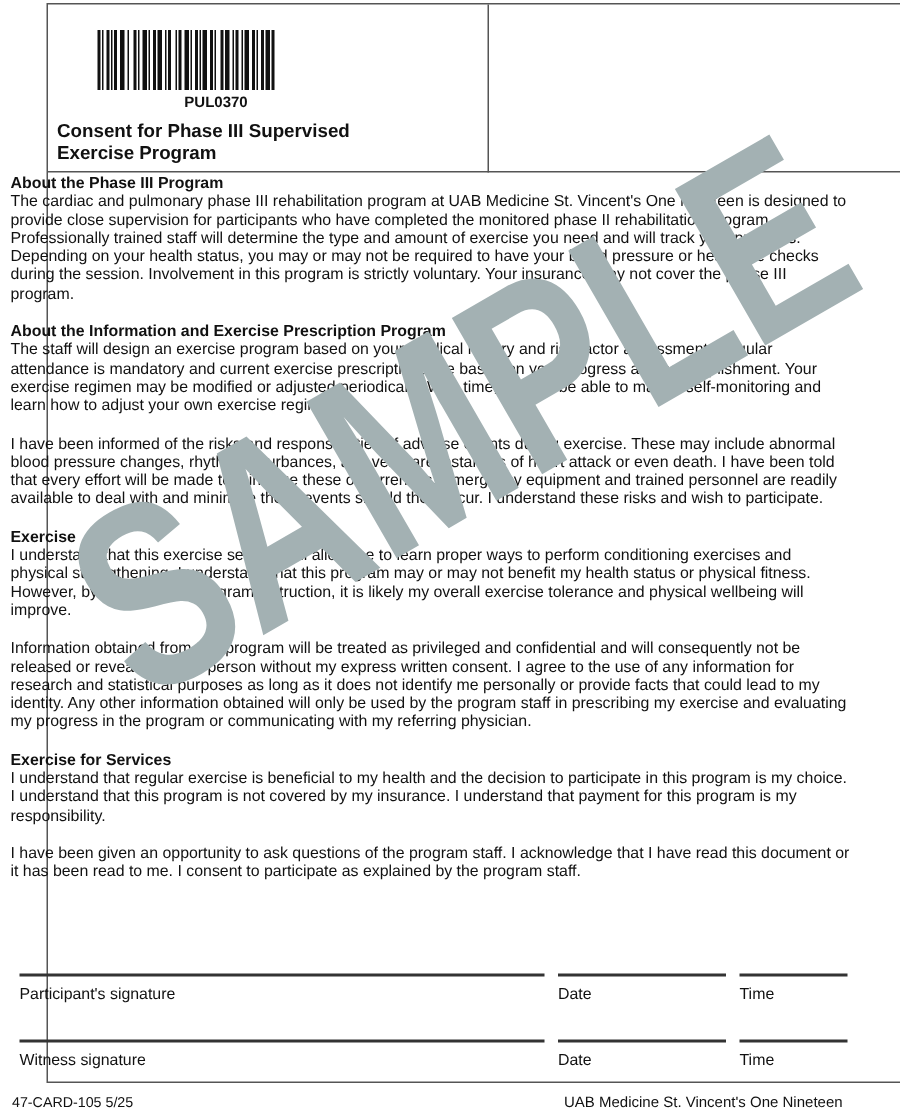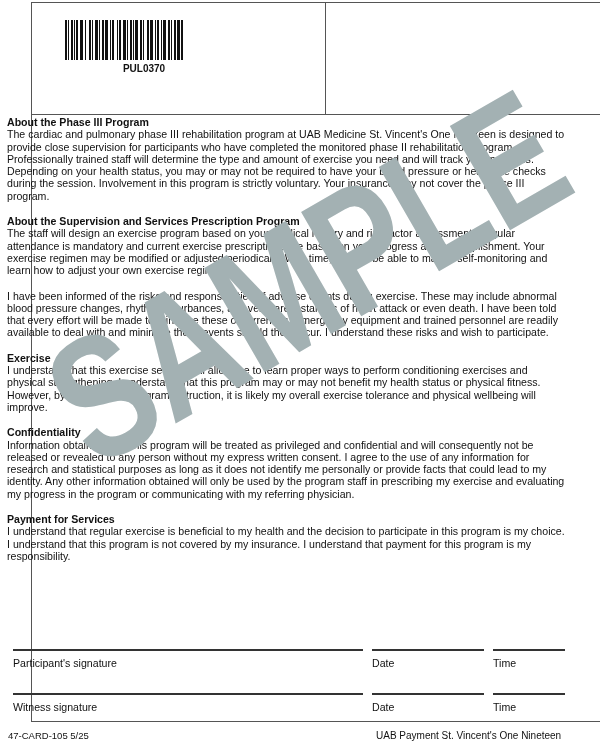--- a/index.html
+++ b/index.html
@@ -66,49 +66,53 @@
           <span style="width:2px;margin-right:2px"></span>
         <span style="width:1px;margin-right:1px"></span>
           <span style="width:3px;margin-right:2px"></span>
         <span style="width:2px;margin-right:1px"></span>
           <span style="width:1px;margin-right:2px"></span>
         <span style="width:2px;margin-right:1px"></span>
           <span style="width:3px;margin-right:1px"></span>
         <span style="width:2px;margin-right:0"></span>
       </div>
       <div class="barcode-text">PUL0370</div>
+      <div class="doc-title">
+        <div>Consent for Phase III Supervised</div>
+        <div>Exercise Program</div>
+      </div>
     </div>
     <div class="header-right"></div>
   </div>
 
   <div class="content">
     <div class="section">
       <h3>About the Phase III Program</h3>
       <p>The cardiac and pulmonary phase III rehabilitation program at UAB Medicine St. Vincent's One Nineteen is designed to provide close supervision for participants who have completed the monitored phase II rehabilitation program. Professionally trained staff will determine the type and amount of exercise you need and will track your progress. Depending on your health status, you may or may not be required to have your blood pressure or heart rate checks during the session. Involvement in this program is strictly voluntary. Your insurance may not cover the phase III program.</p>
     </div>
     <div class="section">
-      <h3>About the Supervision and Services Prescription Program</h3>
+      <h3>About the Information and Exercise Prescription Program</h3>
       <p>The staff will design an exercise program based on your medical history and risk factor assessment. Regular attendance is mandatory and current exercise prescriptions are based on your progress and accomplishment. Your exercise regimen may be modified or adjusted periodically. With time, you will be able to master self-monitoring and learn how to adjust your own exercise regimen.</p>
     </div>
     <div class="section">
       <p>I have been informed of the risks and responsibilities of adverse events during exercise. These may include abnormal blood pressure changes, rhythm disturbances, and very rare instances of heart attack or even death. I have been told that every effort will be made to minimize these occurrences. Emergency equipment and trained personnel are readily available to deal with and minimize these events should they occur. I understand these risks and wish to participate.</p>
     </div>
     <div class="section">
       <h3>Exercise</h3>
       <p>I understand that this exercise session will allow me to learn proper ways to perform conditioning exercises and physical strengthening. I understand that this program may or may not benefit my health status or physical fitness. However, by following the program instruction, it is likely my overall exercise tolerance and physical wellbeing will improve.</p>
     </div>
     <div class="section">
-      <h3>Confidentiality</h3>
       <p>Information obtained from this program will be treated as privileged and confidential and will consequently not be released or revealed to any person without my express written consent. I agree to the use of any information for research and statistical purposes as long as it does not identify me personally or provide facts that could lead to my identity. Any other information obtained will only be used by the program staff in prescribing my exercise and evaluating my progress in the program or communicating with my referring physician.</p>
     </div>
     <div class="section">
-      <h3>Payment for Services</h3>
+      <h3>Exercise for Services</h3>
       <p>I understand that regular exercise is beneficial to my health and the decision to participate in this program is my choice. I understand that this program is not covered by my insurance. I understand that payment for this program is my responsibility.</p>
     </div>
     <div class="section">
+      <p>I have been given an opportunity to ask questions of the program staff. I acknowledge that I have read this document or it has been read to me. I consent to participate as explained by the program staff.</p>
     </div>
   </div>
 
   <div class="sig-row" style="top:649px;text-align:center;">
     <div class="sig-line" style="left:7px;width:350px;"></div>
     <div class="sig-label" style="left:7px;">Participant's signature</div>
     <div class="sig-line" style="left:366px;width:112px;"></div>
     <div class="sig-label" style="left:366px;">Date</div>
     <div class="sig-line" style="left:487px;width:72px;"></div>
     <div class="sig-label" style="left:487px;">Time</div>
@@ -117,18 +121,18 @@
   <div class="sig-row" style="top:693px;">
     <div class="sig-line" style="left:7px;width:350px;"></div>
     <div class="sig-label" style="left:7px;">Witness signature</div>
     <div class="sig-line" style="left:366px;width:112px;"></div>
     <div class="sig-label" style="left:366px;">Date</div>
     <div class="sig-line" style="left:487px;width:72px;"></div>
     <div class="sig-label" style="left:487px;">Time</div>
   </div>
 
   <div class="footer-left">47-CARD-105  5/25</div>
-  <div class="footer-right">UAB Payment St. Vincent's One Nineteen</div>
+  <div class="footer-right">UAB Medicine St. Vincent's One Nineteen</div>
 
   <svg class="watermark" viewBox="0 0 600 746">
     <text x="0" y="0" transform="translate(95,470) rotate(-30)" font-size="175" fill="#a3b1b3" textLength="560" lengthAdjust="spacingAndGlyphs">SAMPLE</text>
   </svg>
 </div>
 
 </body></html>

